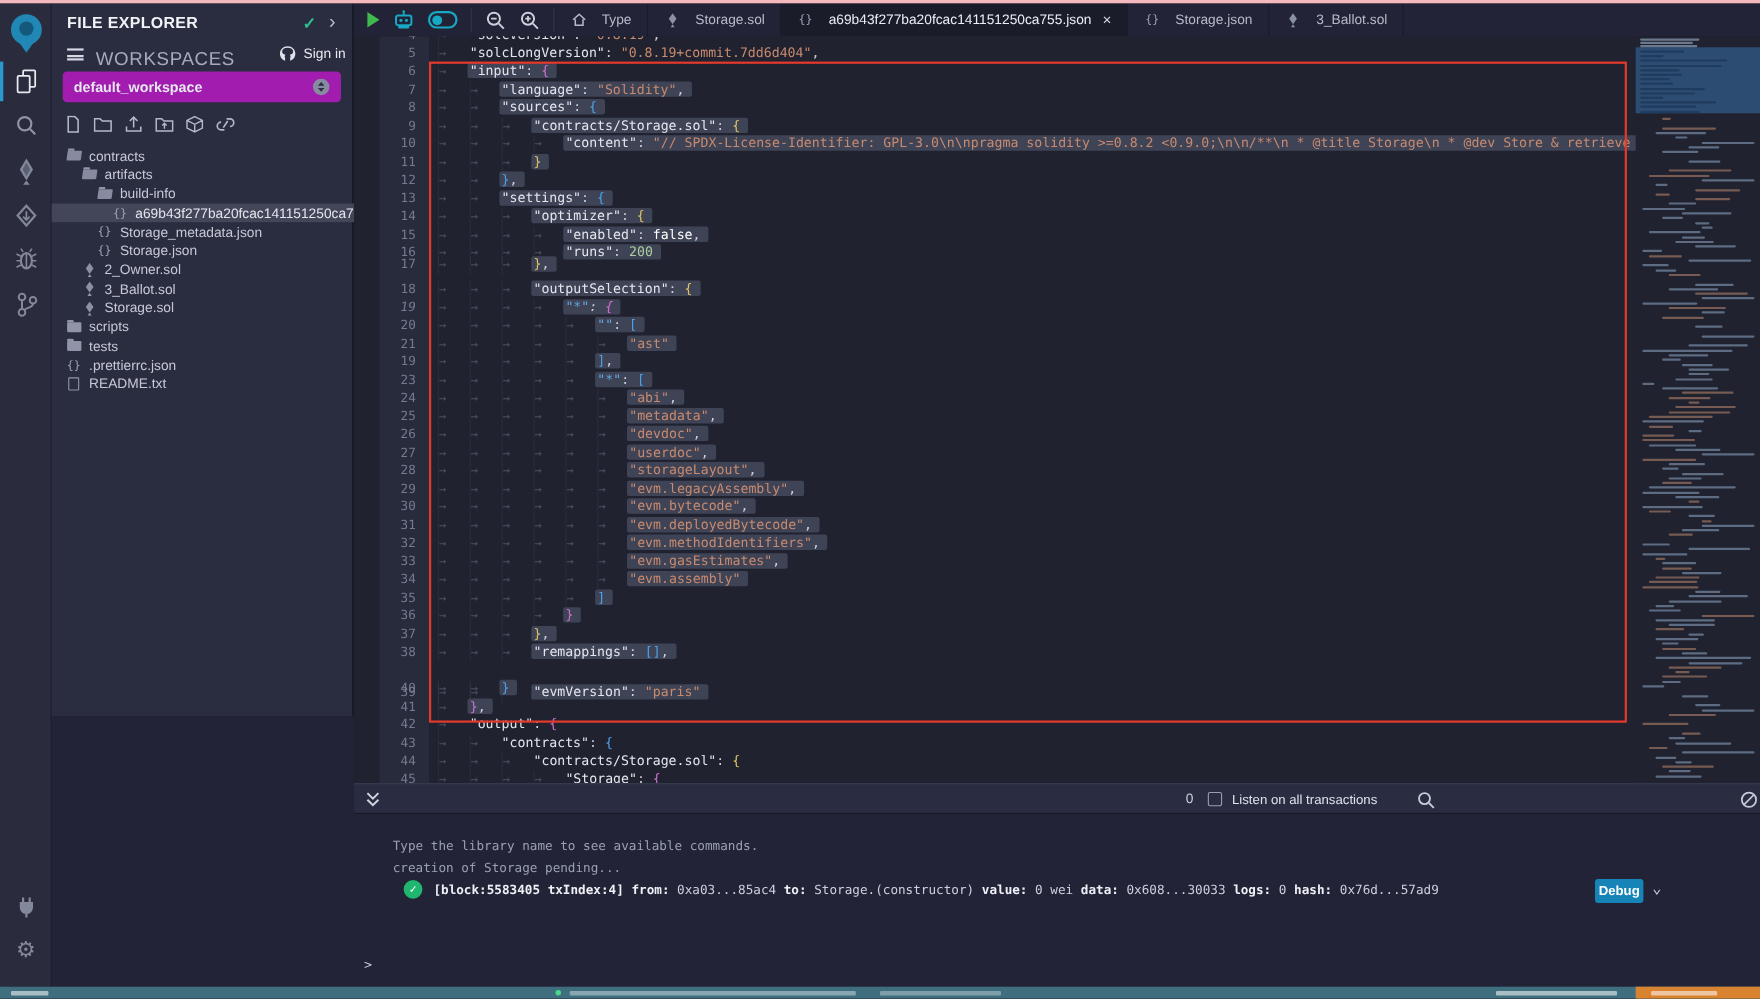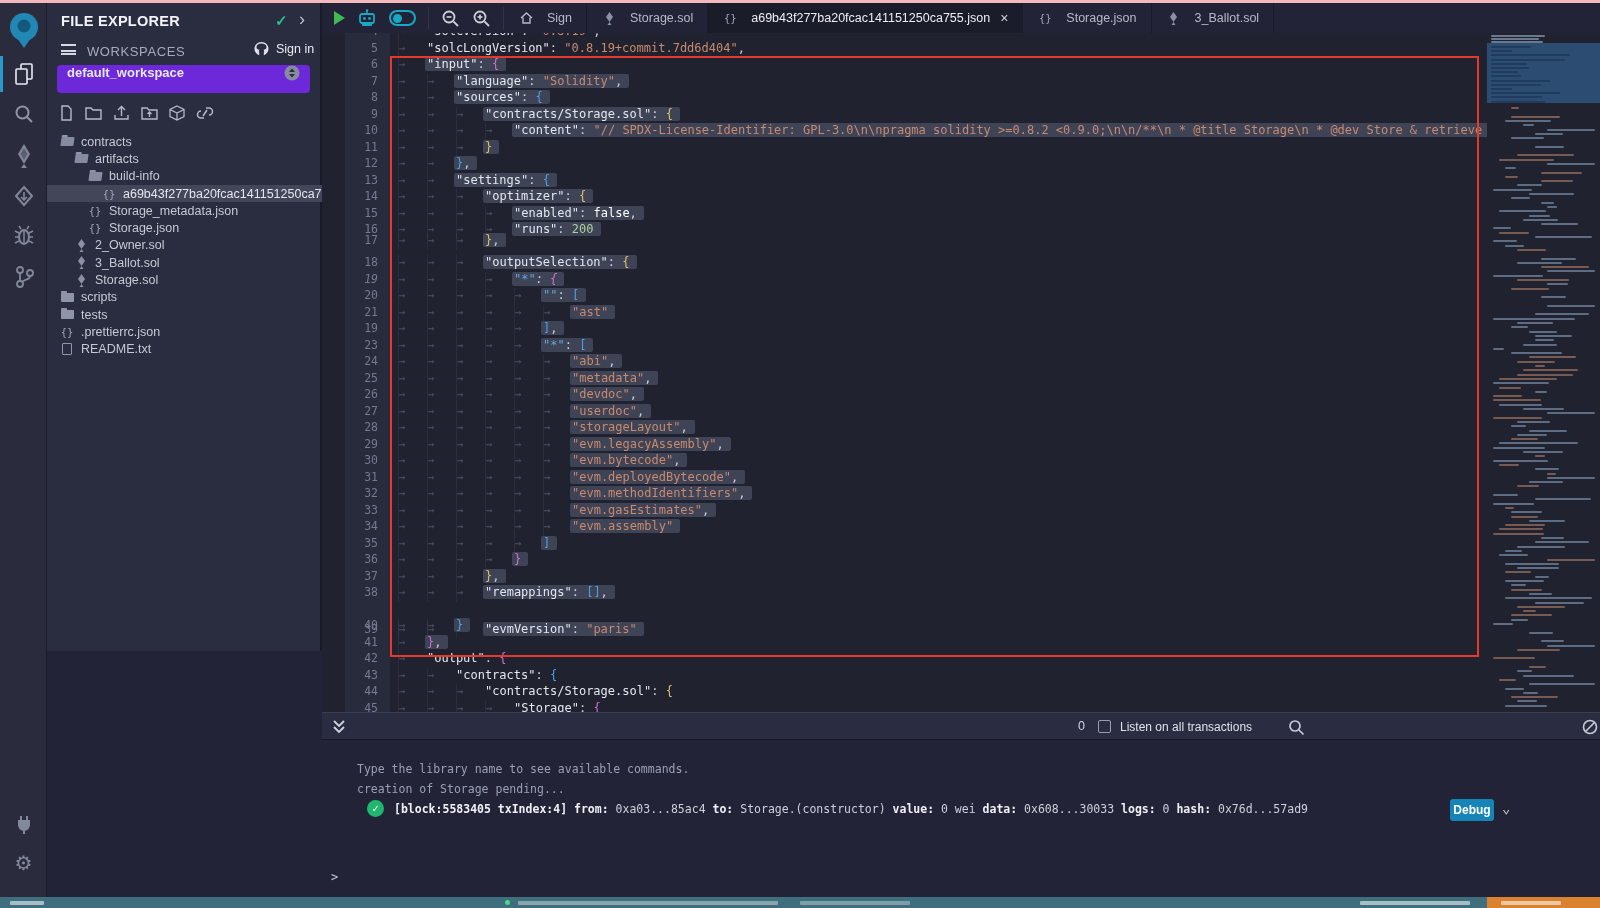--- a/index.html
+++ b/index.html
@@ -12,24 +12,24 @@
   .ab-icon { position:absolute; left:0; width:47px; display:flex; justify-content:center; cursor:pointer; }
   .ab-indicator { position:absolute; left:0; top:53px; width:3px; height:36px; background:#2a98cc; }
 
   
   .sidepanel { position:absolute; left:47px; top:3px; width:275px; height:648px; background:#2a2c3f; border-right:2px solid #191a28; }
   .fe-title { position:absolute; left:14px; top:10px; font-size:14.5px; font-weight:700; color:#f2f3f7; letter-spacing:.3px; }
   .fe-check { position:absolute; left:228px; top:9px; color:#2dbf8e; font-size:15px; font-weight:700; }
   .fe-chev { position:absolute; left:252px; top:6px; color:#b9bdca; font-size:18px; }
   .ws-burger { position:absolute; left:14px; top:41px; width:15px; height:11px; border-top:2px solid #d5d8e2; border-bottom:2px solid #d5d8e2; }
   .ws-burger::after { content:""; position:absolute; left:0; top:3.5px; width:15px; height:2px; background:#d5d8e2; }
-  .ws-label { position:absolute; left:40px; top:41px; font-size:13px; color:#a6aabb; letter-spacing:.6px; }
+  .ws-label { position:absolute; left:40px; top:41px; font-size:17px; color:#a6aabb; letter-spacing:.6px; }
   .signin { position:absolute; left:206px; top:38px; display:flex; gap:6px; align-items:center; cursor:pointer; }
   .signin span { font-size:12.5px; color:#e8eaf2; }
-  .ws-select { position:absolute; left:10px; top:62px; width:253px; height:28px; background:#6d28d9; border-radius:4px; display:flex; align-items:flex-start; padding:0 10px; cursor:pointer; }
+  .ws-select { position:absolute; left:10px; top:62px; width:253px; height:28px; background:#a21caf; border-radius:4px; display:flex; align-items:center; padding:0 10px; cursor:pointer; }
   .ws-select .wsname { flex:1; font-size:13px; font-weight:700; color:#e6e8ef; }
   .fe-tools { position:absolute; left:12px; top:102px; display:flex; gap:11px; }
   .fe-tools svg { cursor:pointer; }
   .tree { position:absolute; left:0; top:130px; width:275px; }
   .tree-row { position:relative; height:17.3px; display:flex; align-items:center; font-size:12.5px; color:#c6c9d6; cursor:pointer; white-space:nowrap; }
   .tree-row.sel { background:#434659; color:#e3e5ee; }
   .tree-ic { display:inline-flex; width:16px; justify-content:center; margin-right:6px; flex:none; }
   .fold { position:relative; width:13px; height:9px; background:#9094a8; border-radius:1px; }
   .fold::before { content:""; position:absolute; left:0; top:-2px; width:6px; height:2px; background:#9094a8; border-radius:1px 1px 0 0; }
   .fold.open { background:#878ba0; transform:skewX(-8deg); }
@@ -317,21 +317,21 @@
           </svg>
       </div>
       <div class="tb-sep"></div>
       <div class="tabs" id="tabs">
           <div class="tab">
             <span class="tree-ic">
               <svg width="13" height="12" viewBox="0 0 13 12">
                 <path d="M1 6 L6.5 1 L12 6 M3 5.5 V11 H10 V5.5" fill="none" stroke="#b6bac8" stroke-width="1.4"></path>
               </svg>
             </span>
-            <span>Sign</span>
+            <span>Type</span>
           </div>
           <div class="tab">
             <span class="tree-ic">
               <svg width="9" height="13" viewBox="0 0 9 13">
                 <path d="M4.5 0 L1 5 L4.5 10 L8 5 Z" fill="#8b90a4"></path>
                 <path d="M4.5 10 L2.5 13 H6.5 Z" fill="#8b90a4"></path>
               </svg>
             </span>
             <span>Storage.sol</span>
           </div>

